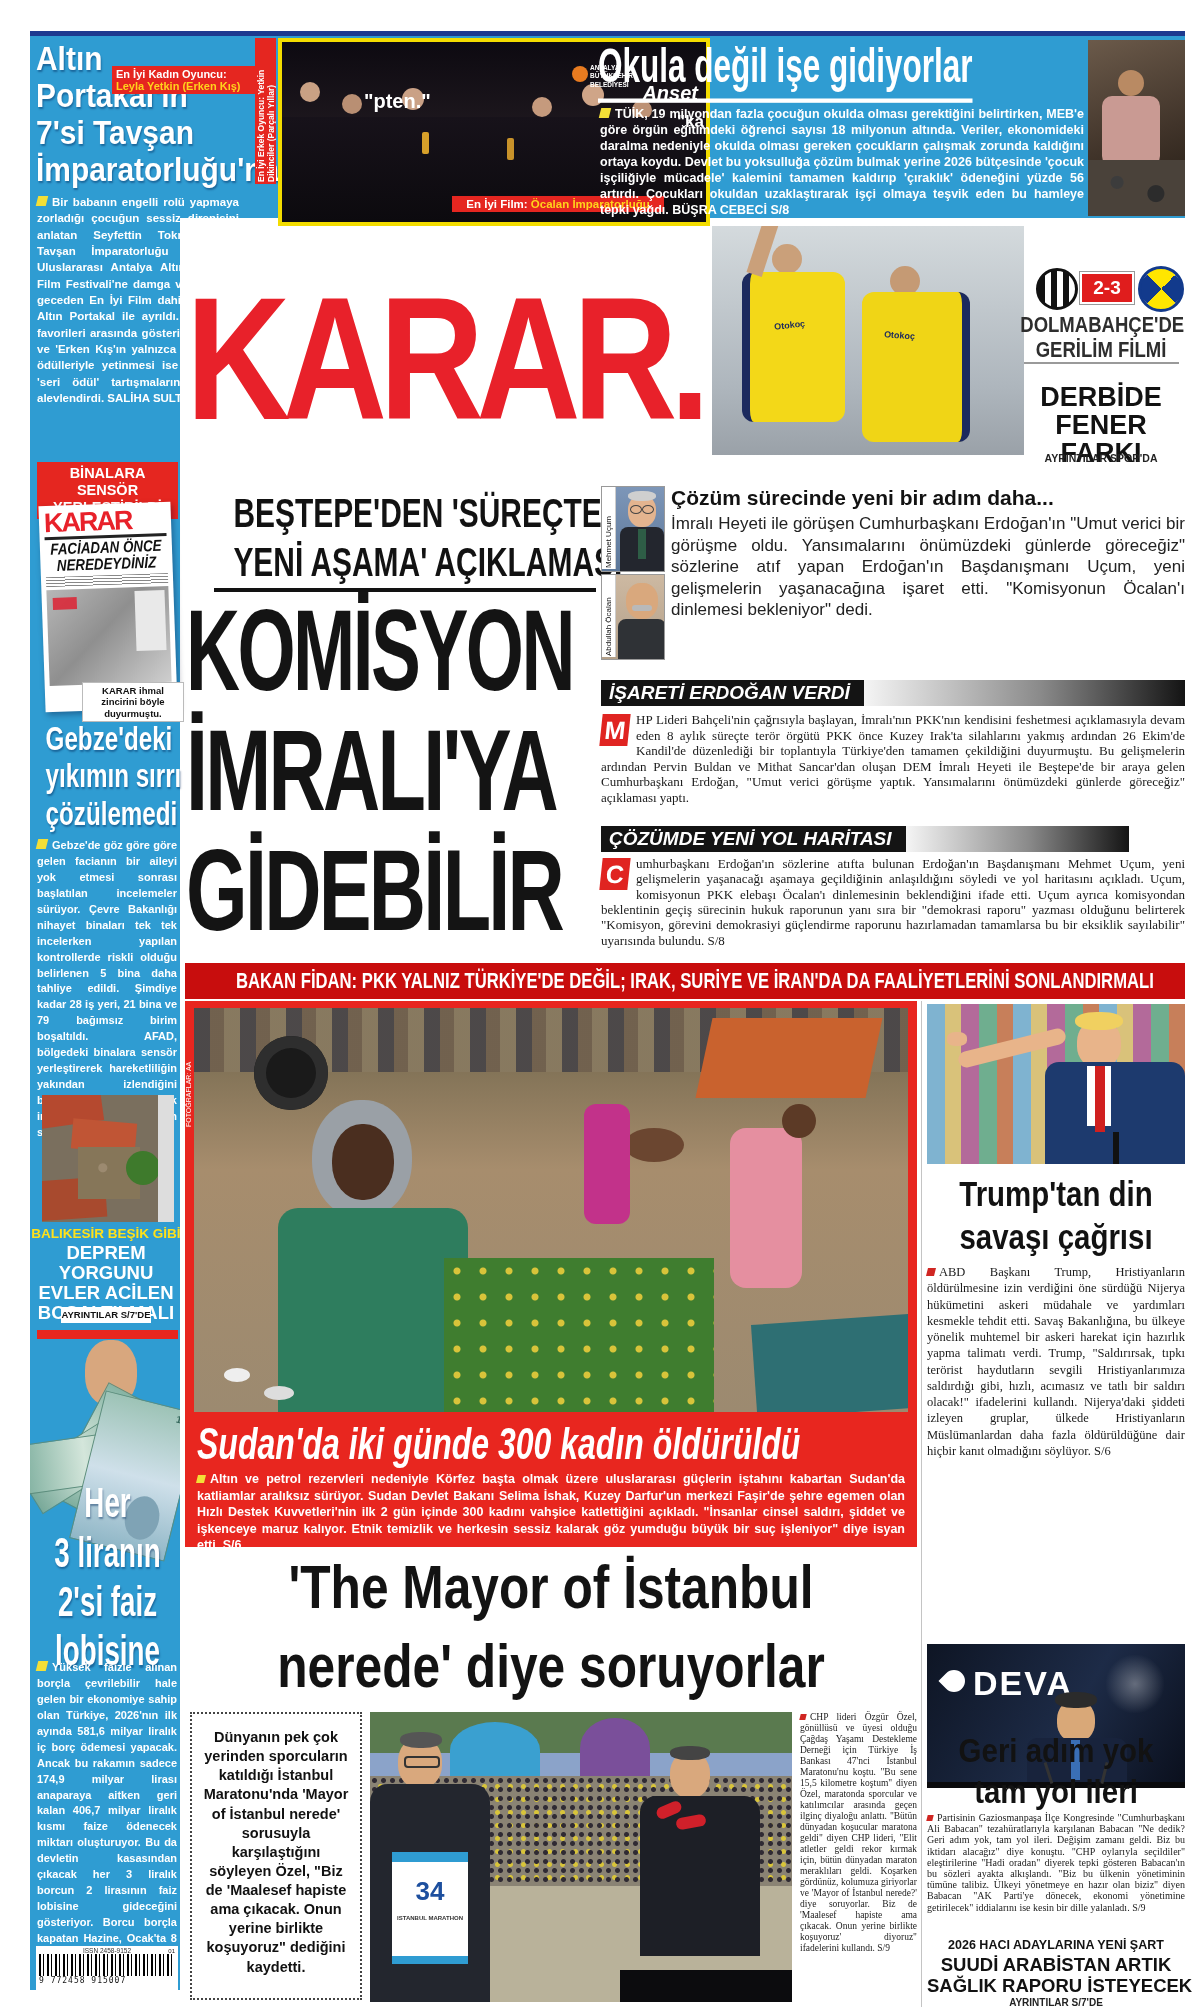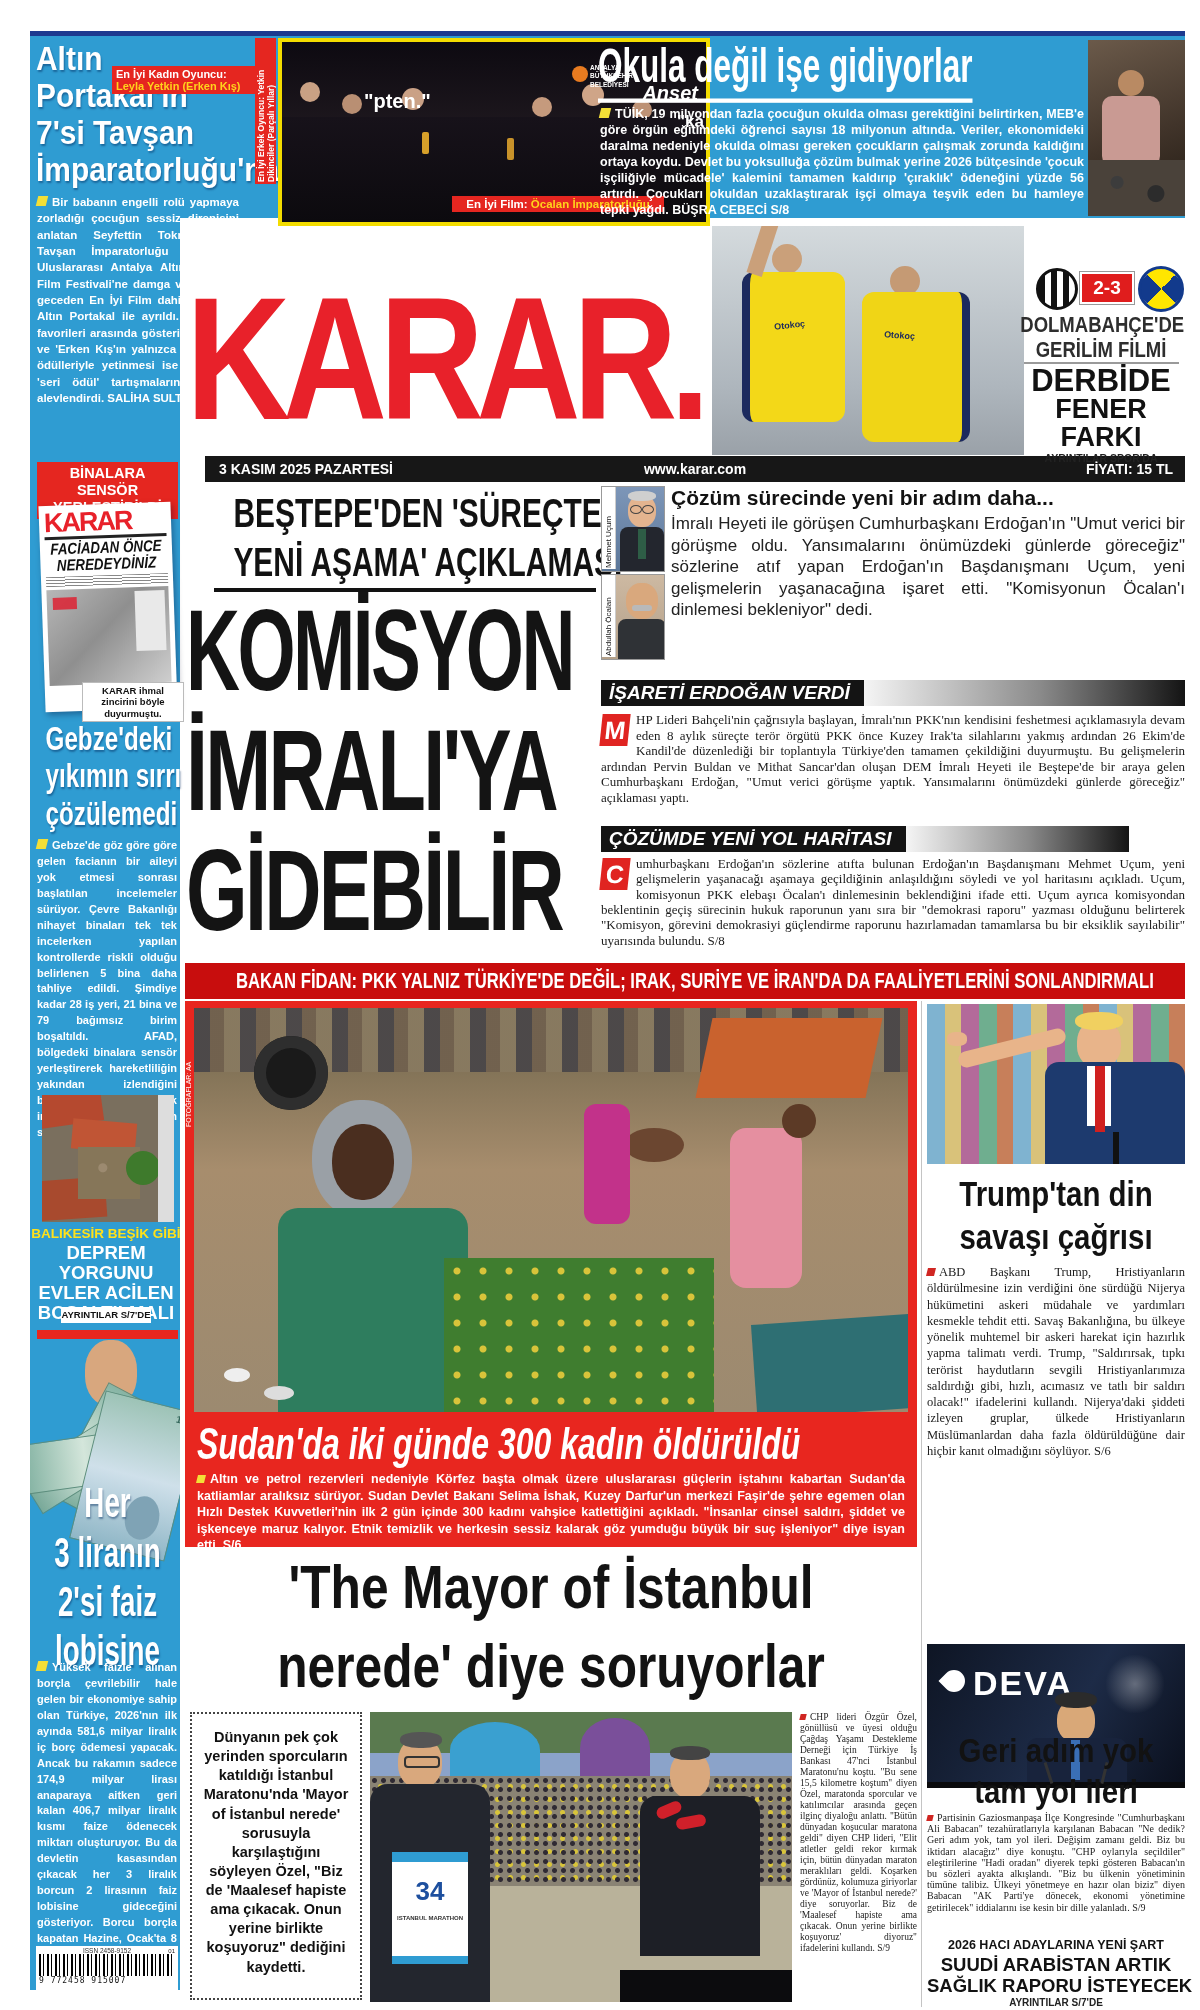--- a/index.html
+++ b/index.html
@@ -85,25 +85,20 @@
   </p>
   <div class="abs" style="left:1088px;top:40px;width:97px;height:176px;background:linear-gradient(160deg,#6b5a4a,#41342a 55%,#201911);overflow:hidden;">
     <div class="abs" style="left:30px;top:30px;width:26px;height:26px;border-radius:50%;background:#b98a63;"></div>
     <div class="abs" style="left:14px;top:56px;width:58px;height:70px;border-radius:10px;background:#c99a93;"></div>
     <div class="abs" style="left:0;top:120px;width:97px;height:56px;background:radial-gradient(circle at 30% 40%,#3c3c3c 6px,transparent 7px),radial-gradient(circle at 70% 60%,#2c2c2c 8px,transparent 9px),#4a423a;"></div>
   </div>
 
   <div class="abs" style="left:186px;top:262px;width:540px;height:196px;overflow:visible;">
     <span style="display:block;font-size:172px;font-weight:900;color:#e8212a;letter-spacing:-9px;line-height:188px;transform:scale(.84,1.02);transform-origin:left top;white-space:nowrap;">KARAR.</span>
   </div>
-  <div class="abs" style="left:205px;top:456px;width:980px;height:26px;background:#171717;color:#fff;font-size:14px;font-weight:bold;line-height:26px;">
-    <span class="abs" style="left:14px;">3 KASIM 2025 PAZARTESİ</span>
-    <span class="abs" style="left:0;width:980px;text-align:center;">www.karar.com</span>
-    <span class="abs" style="right:12px;">FİYATI: 15 TL</span>
-  </div>
 
   <div class="abs" style="left:712px;top:226px;width:312px;height:229px;background:linear-gradient(180deg,#d4dadd,#aeb6bd 70%,#9aa1a8);overflow:hidden;">
     <div class="abs" style="left:60px;top:18px;width:30px;height:30px;border-radius:50%;background:#caa07a;"></div>
     <div class="abs" style="left:30px;top:46px;width:95px;height:150px;border-radius:12px;background:#f3d818;border-left:8px solid #1c2a5e;">
       <span style="display:block;margin:46px 0 0 24px;font-size:9px;font-weight:bold;color:#1c2a5e;transform:rotate(-6deg);">Otokoç</span>
     </div>
     <div class="abs" style="left:44px;top:-14px;width:16px;height:64px;background:#caa07a;transform:rotate(18deg);"></div>
     <div class="abs" style="left:178px;top:40px;width:30px;height:30px;border-radius:50%;background:#c59a74;"></div>
     <div class="abs" style="left:150px;top:66px;width:100px;height:150px;border-radius:12px;background:#f0d516;border-right:8px solid #1c2a5e;">
       <span style="display:block;margin:40px 0 0 22px;font-size:9px;font-weight:bold;color:#1c2a5e;transform:rotate(4deg);">Otokoç</span>
@@ -113,21 +108,21 @@
   <div class="abs c" style="left:1080px;top:272px;width:50px;height:28px;background:#e01d1d;color:#fff;font-weight:900;font-size:19px;line-height:28px;border:2px solid #fff;box-shadow:0 0 0 1px #999;">
     <span>2-3</span>
   </div>
   <div class="abs" style="left:1138px;top:266px;width:40px;height:40px;border-radius:50%;border:3px solid #123a8c;background:conic-gradient(#123a8c 0 25%,#ffe600 0 50%,#123a8c 0 75%,#ffe600 0);transform:rotate(45deg);"></div>
   <div class="abs c" style="left:1016px;top:312px;width:170px;transform:scale(.95,1.1);transform-origin:center top;">
     <div style="font-size:19.5px;font-weight:900;color:#2e2e2e;line-height:23px;">DOLMABAHÇE'DE</div>
     <div style="font-size:19.5px;font-weight:900;color:#2e2e2e;line-height:23px;">GERİLİM FİLMİ</div>
   </div>
   <div class="abs" style="left:1024px;top:362px;width:155px;height:2px;background:#9a9a9a;"></div>
   <div class="abs c" style="left:1016px;top:367px;width:170px;">
-    <div style="font-size:31px;font-weight:900;color:#121212;line-height:28px;">DERBİDE</div>
+    <div style="font-size:27px;font-weight:900;color:#121212;line-height:28px;margin-top:16px;">DERBİDE</div>
     <div style="font-size:27px;font-weight:900;color:#121212;line-height:28px;">FENER</div>
     <div style="font-size:27px;font-weight:900;color:#121212;line-height:28px;">FARKI</div>
   </div>
   <div class="abs c" style="left:1016px;top:452px;width:170px;font-size:10.5px;font-weight:900;color:#222;">
     <span>AYRINTILAR SPOR'DA</span>
   </div>
 
   <div class="abs c redbadge" style="left:37px;top:462px;width:133px;padding:3px 4px;font-size:14.5px;font-weight:900;color:#fff;line-height:17px;">
     <span>BİNALARA SENSÖR YERLEŞTİRİLDİ</span>
   </div>

